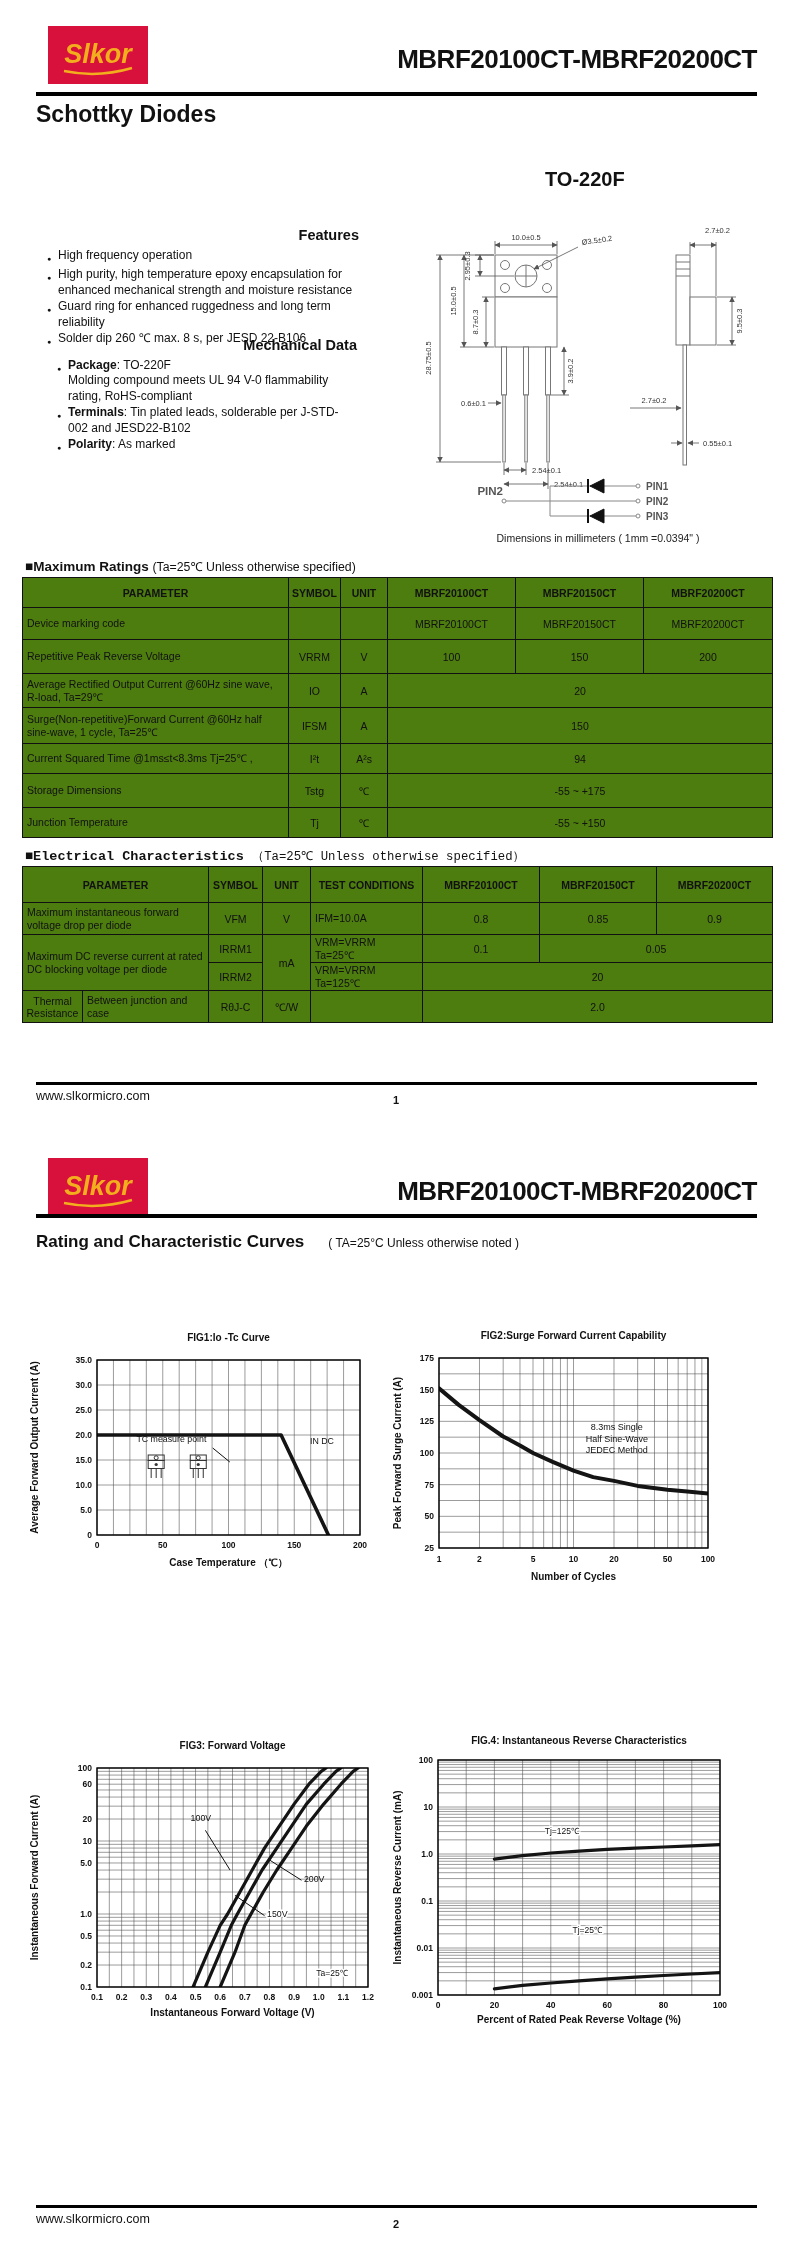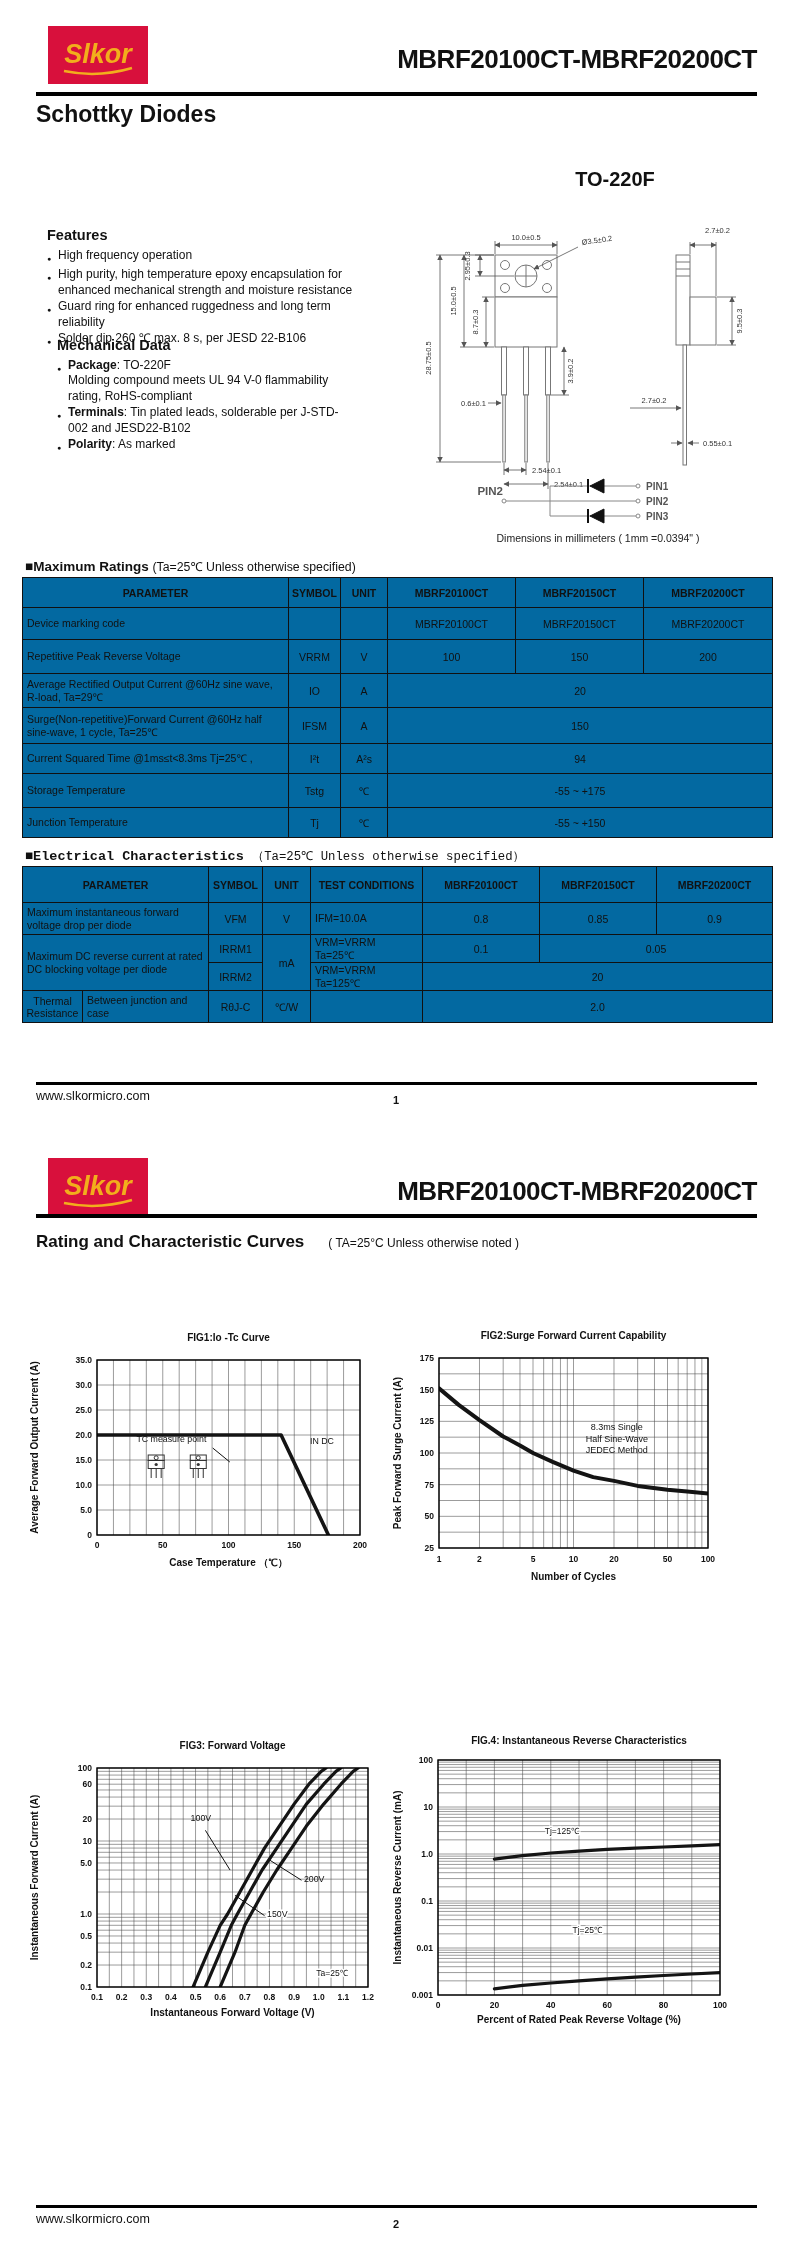--- a/index.html
+++ b/index.html
@@ -4,33 +4,33 @@
 <style>
   html,body{margin:0;padding:0;background:#fff;}
   body{font-family:"Liberation Sans",sans-serif;color:#111;}
   .doc{position:relative;width:795px;height:2246px;background:#fff;overflow:hidden;}
   .abs{position:absolute;}
   .rule{position:absolute;background:#000;}
   .doc-title{position:absolute;font-weight:bold;font-size:26px;letter-spacing:-0.5px;white-space:nowrap;}
   .subtitle{position:absolute;font-weight:bold;font-size:23px;}
   .sec-head{position:absolute;font-size:13.5px;font-weight:bold;white-space:nowrap;}
   .sec-head .note{font-weight:normal;font-size:12.3px;}
-  .blk-head{font-weight:bold;font-size:14.5px;margin:0 0 4px 0;}
+  .blk-head{font-weight:bold;font-size:14.5px;margin:0 0 4px 12px;text-align:right;}
   .feat{position:absolute;font-size:12px;line-height:15.5px;}
   .item{display:flex;margin:0 0 1px 0;}
   .bullet{width:11px;font-size:7px;padding-top:3px;flex:none;}
   .itext{flex:1;}
   .cont{display:block;}
-  .spec{border-collapse:collapse;table-layout:fixed;font-size:10.5px;position:absolute;background:#0369a1;}
+  .spec{border-collapse:collapse;table-layout:fixed;font-size:10.5px;position:absolute;background:#4d7c0f;}
   .spec th,.spec td{border:1px solid #111;padding:1px 3px;vertical-align:middle;text-align:center;overflow:hidden;}
   .spec th{font-size:10.5px;}
   .spec td.param{text-align:left;padding-left:4px;line-height:1.2;}
   .footer-site{position:absolute;font-size:12.5px;}
   .footer-num{position:absolute;font-size:11px;font-weight:bold;}
-  .pkg-title{position:absolute;font-weight:bold;font-size:20px;text-align:center;}
+  .pkg-title{position:absolute;font-weight:bold;font-size:20px;text-align:left;}
   .chart{position:absolute;font-family:"Liberation Sans",sans-serif;}
   svg text{font-family:"Liberation Sans",sans-serif;}
   .logo{position:absolute;}
   .curves-head{position:absolute;font-size:17px;font-weight:bold;white-space:nowrap;}
   .curves-head .note{font-size:12px;font-weight:normal;margin-left:24px;}
 </style>
 </head>
 <body>
 
 <div class="doc">
@@ -238,21 +238,21 @@
         <td>A</td>
         <td colspan="3">150</td>
       </tr>
       <tr style="height:30px">
         <td class="param">Current Squared Time @1ms≤t&lt;8.3ms Tj=25℃ ,</td>
         <td>I²t</td>
         <td>A²s</td>
         <td colspan="3">94</td>
       </tr>
       <tr style="height:34px">
-        <td class="param">Storage Temperature</td>
+        <td class="param">Storage Dimensions</td>
         <td>Tstg</td>
         <td>℃</td>
         <td colspan="3">-55 ~ +175</td>
       </tr>
       <tr style="height:30px">
         <td class="param">Junction Temperature</td>
         <td>Tj</td>
         <td>℃</td>
         <td colspan="3">-55 ~ +150</td>
       </tr>

